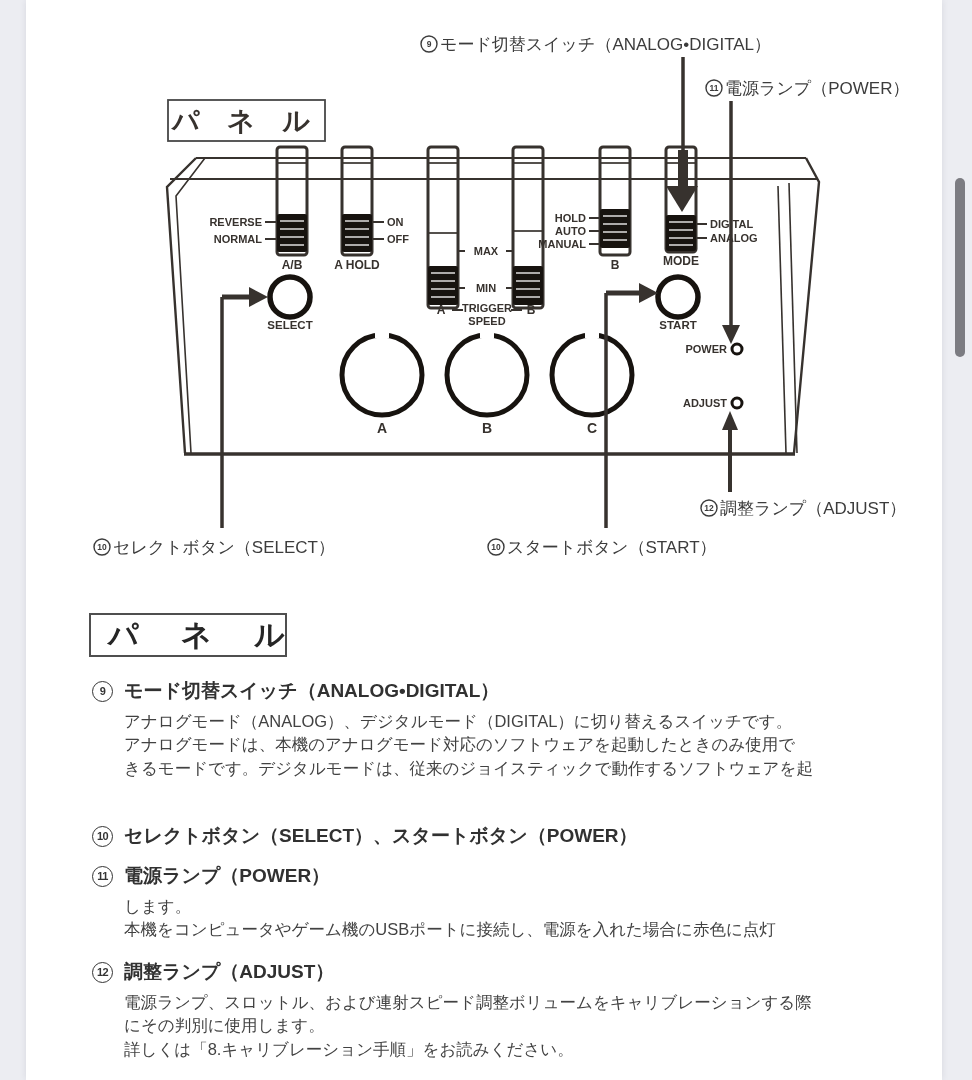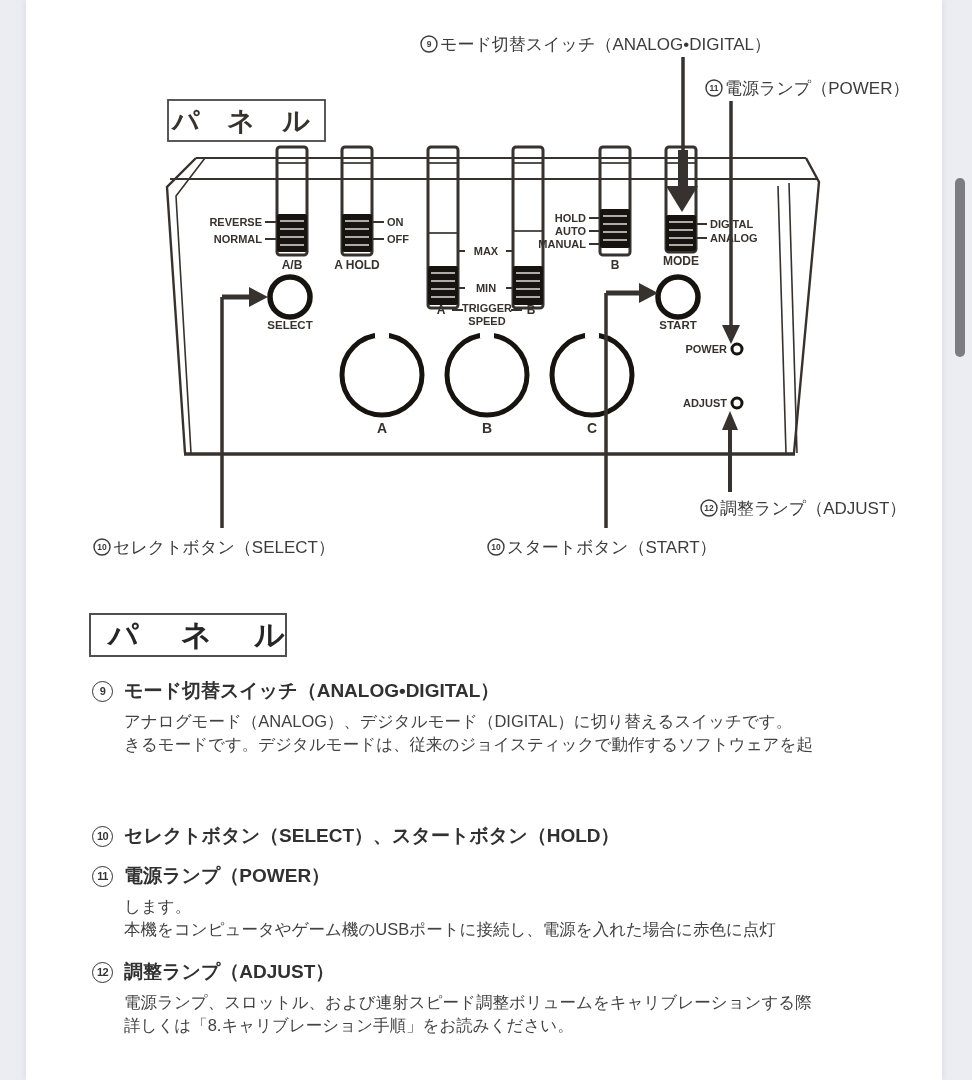--- a/index.html
+++ b/index.html
@@ -259,28 +259,29 @@
 
 <div class="panel-title-2">パ ネ ル</div>
 
 <div class="section" style="top:678px;">
   <div class="sec-head">
     <span class="cnum">9</span>
     <span class="sec-title">モード切替スイッチ（ANALOG•DIGITAL）</span>
   </div>
   <div class="sec-body">
     <div>アナログモード（ANALOG）、デジタルモード（DIGITAL）に切り替えるスイッチです。</div>
+    <div>アナログモードは、本機のアナログモード対応のソフトウェアを起動したときのみ使用で</div>
     <div>きるモードです。デジタルモードは、従来のジョイスティックで動作するソフトウェアを起</div>
   </div>
 </div>
 
 <div class="section" style="top:823px;">
   <div class="sec-head">
     <span class="cnum">10</span>
-    <span class="sec-title">セレクトボタン（SELECT）、スタートボタン（HOLD）</span>
+    <span class="sec-title">セレクトボタン（SELECT）、スタートボタン（POWER）</span>
   </div>
 </div>
 
 <div class="section" style="top:863px;">
   <div class="sec-head">
     <span class="cnum">11</span>
     <span class="sec-title">電源ランプ（POWER）</span>
   </div>
   <div class="sec-body">
     <div>します。</div>
@@ -288,17 +289,18 @@
   </div>
 </div>
 
 <div class="section" style="top:959px;">
   <div class="sec-head">
     <span class="cnum">12</span>
     <span class="sec-title">調整ランプ（ADJUST）</span>
   </div>
   <div class="sec-body">
     <div>電源ランプ、スロットル、および連射スピード調整ボリュームをキャリブレーションする際</div>
+    <div>にその判別に使用します。</div>
     <div>詳しくは「8.キャリブレーション手順」をお読みください。</div>
   </div>
 </div>
 
 <div class="scroll-thumb"></div>
 
 </body></html>

